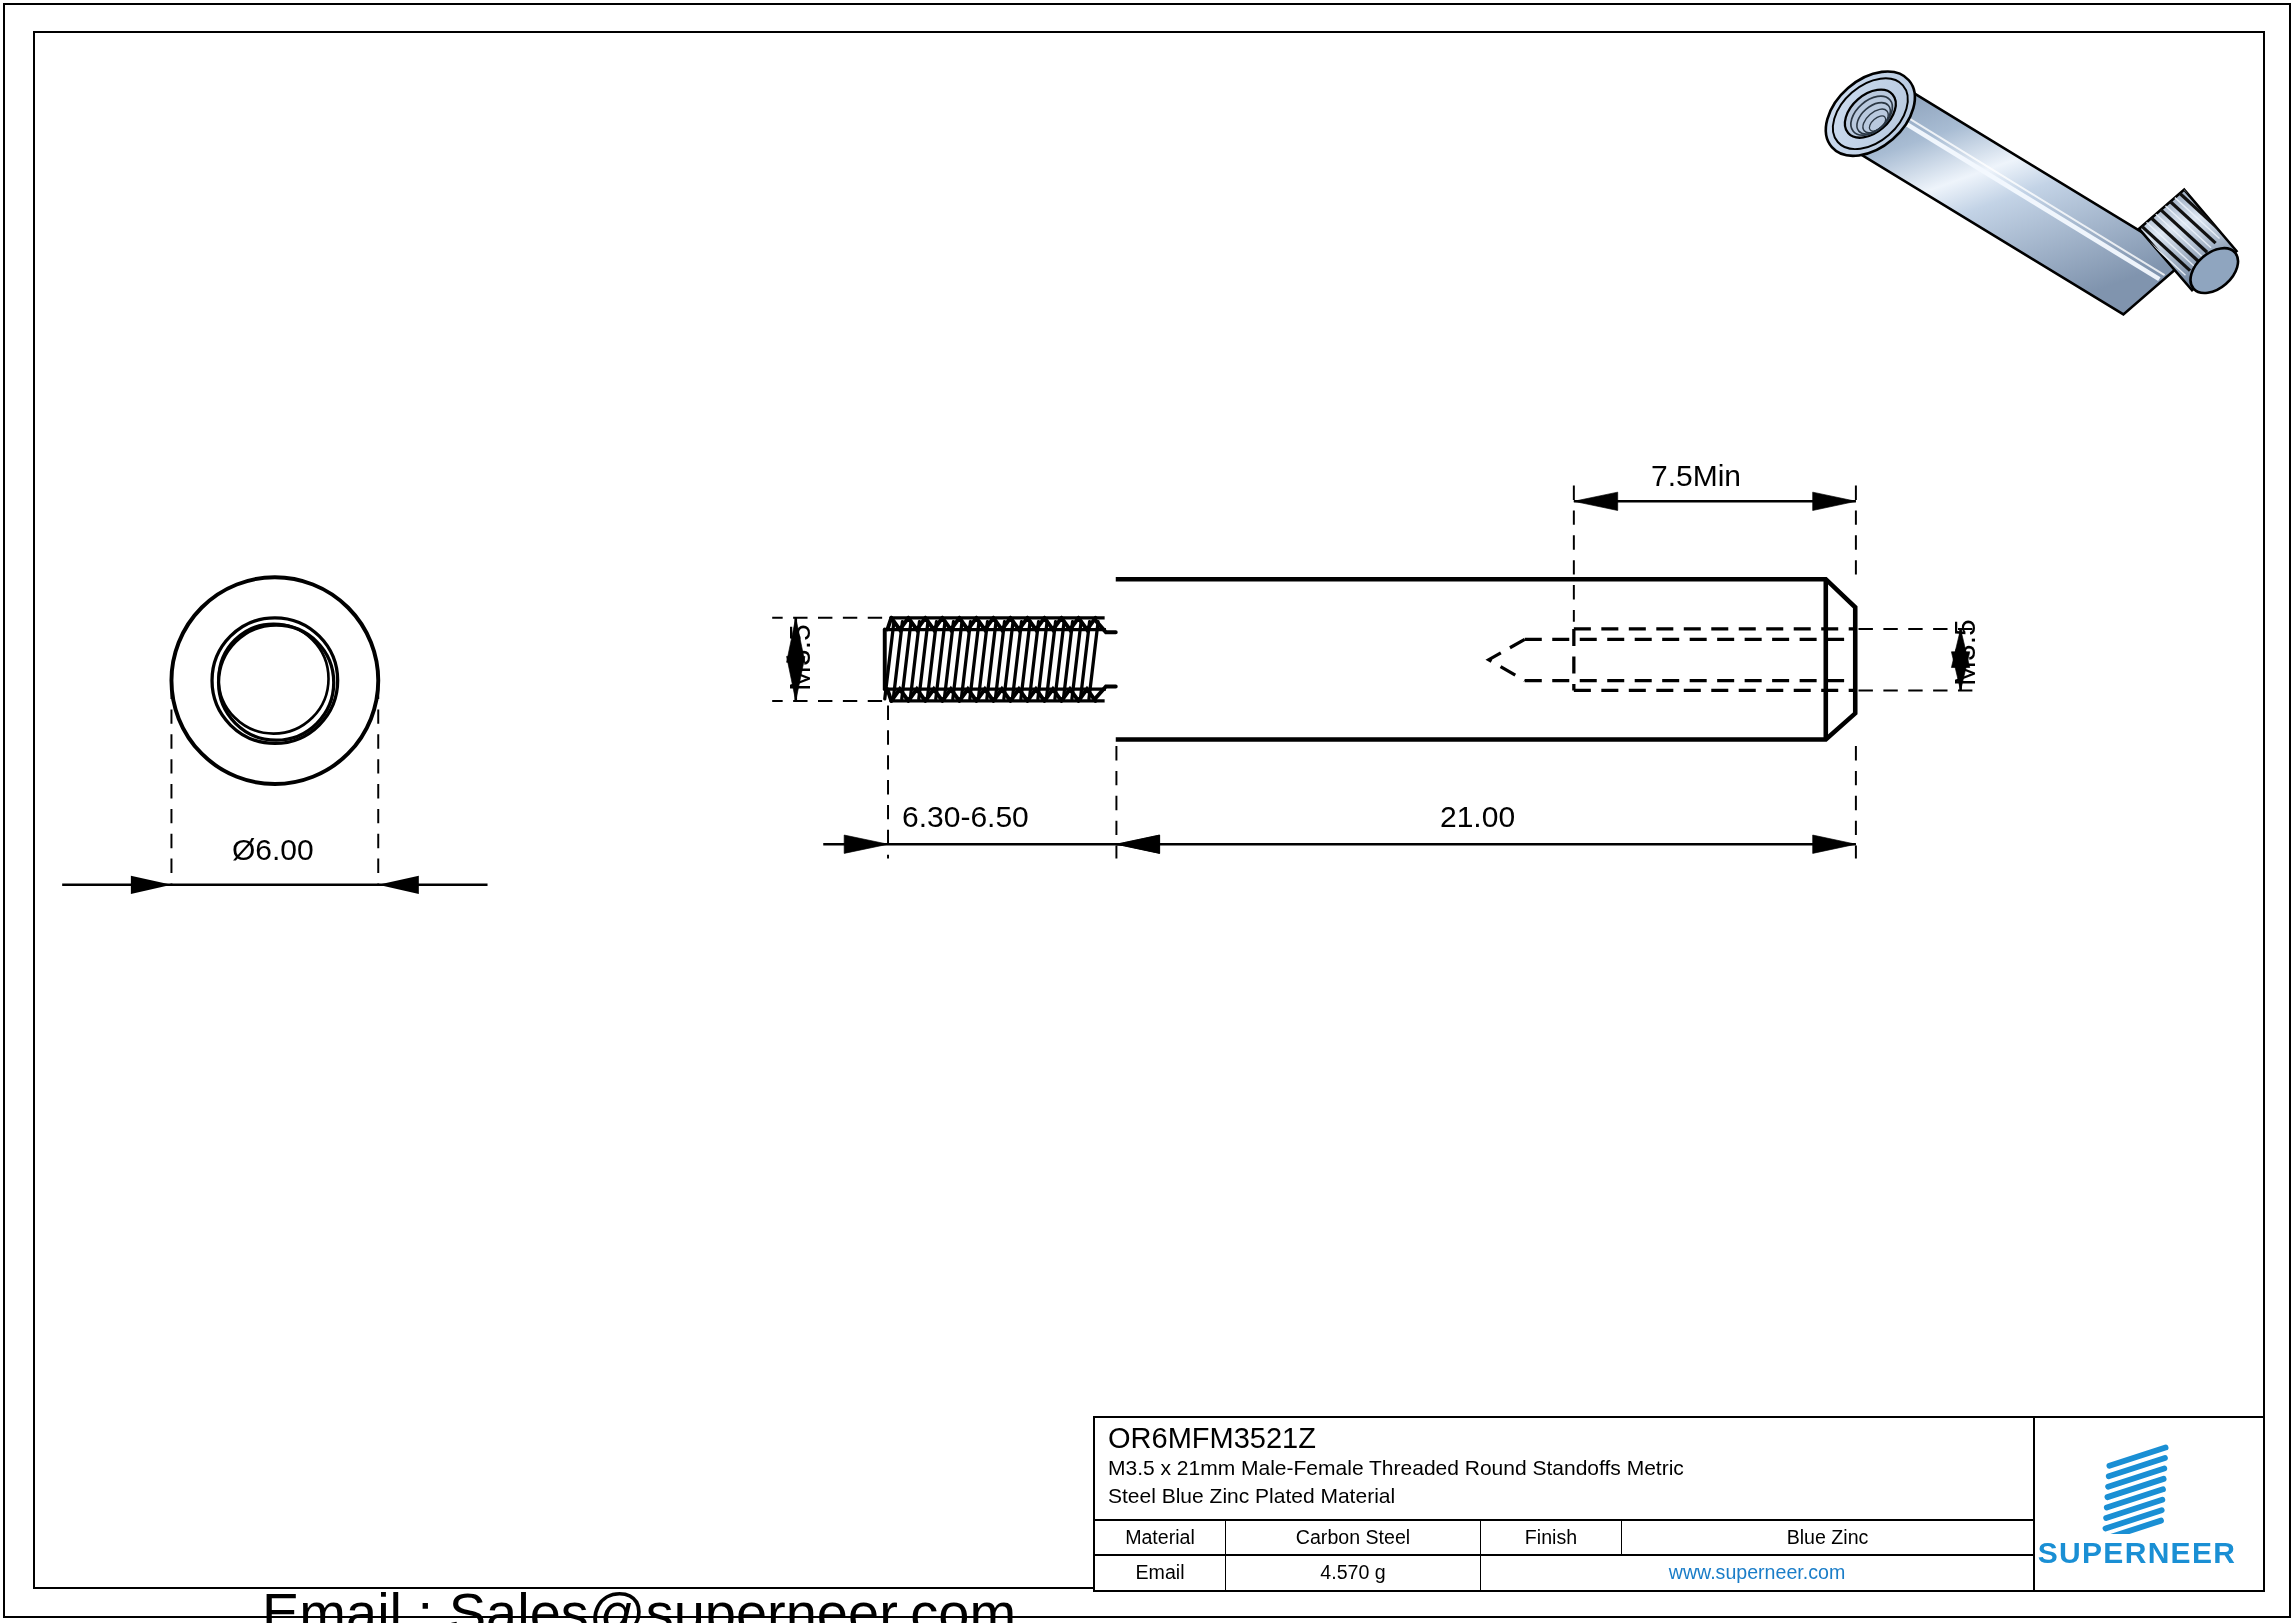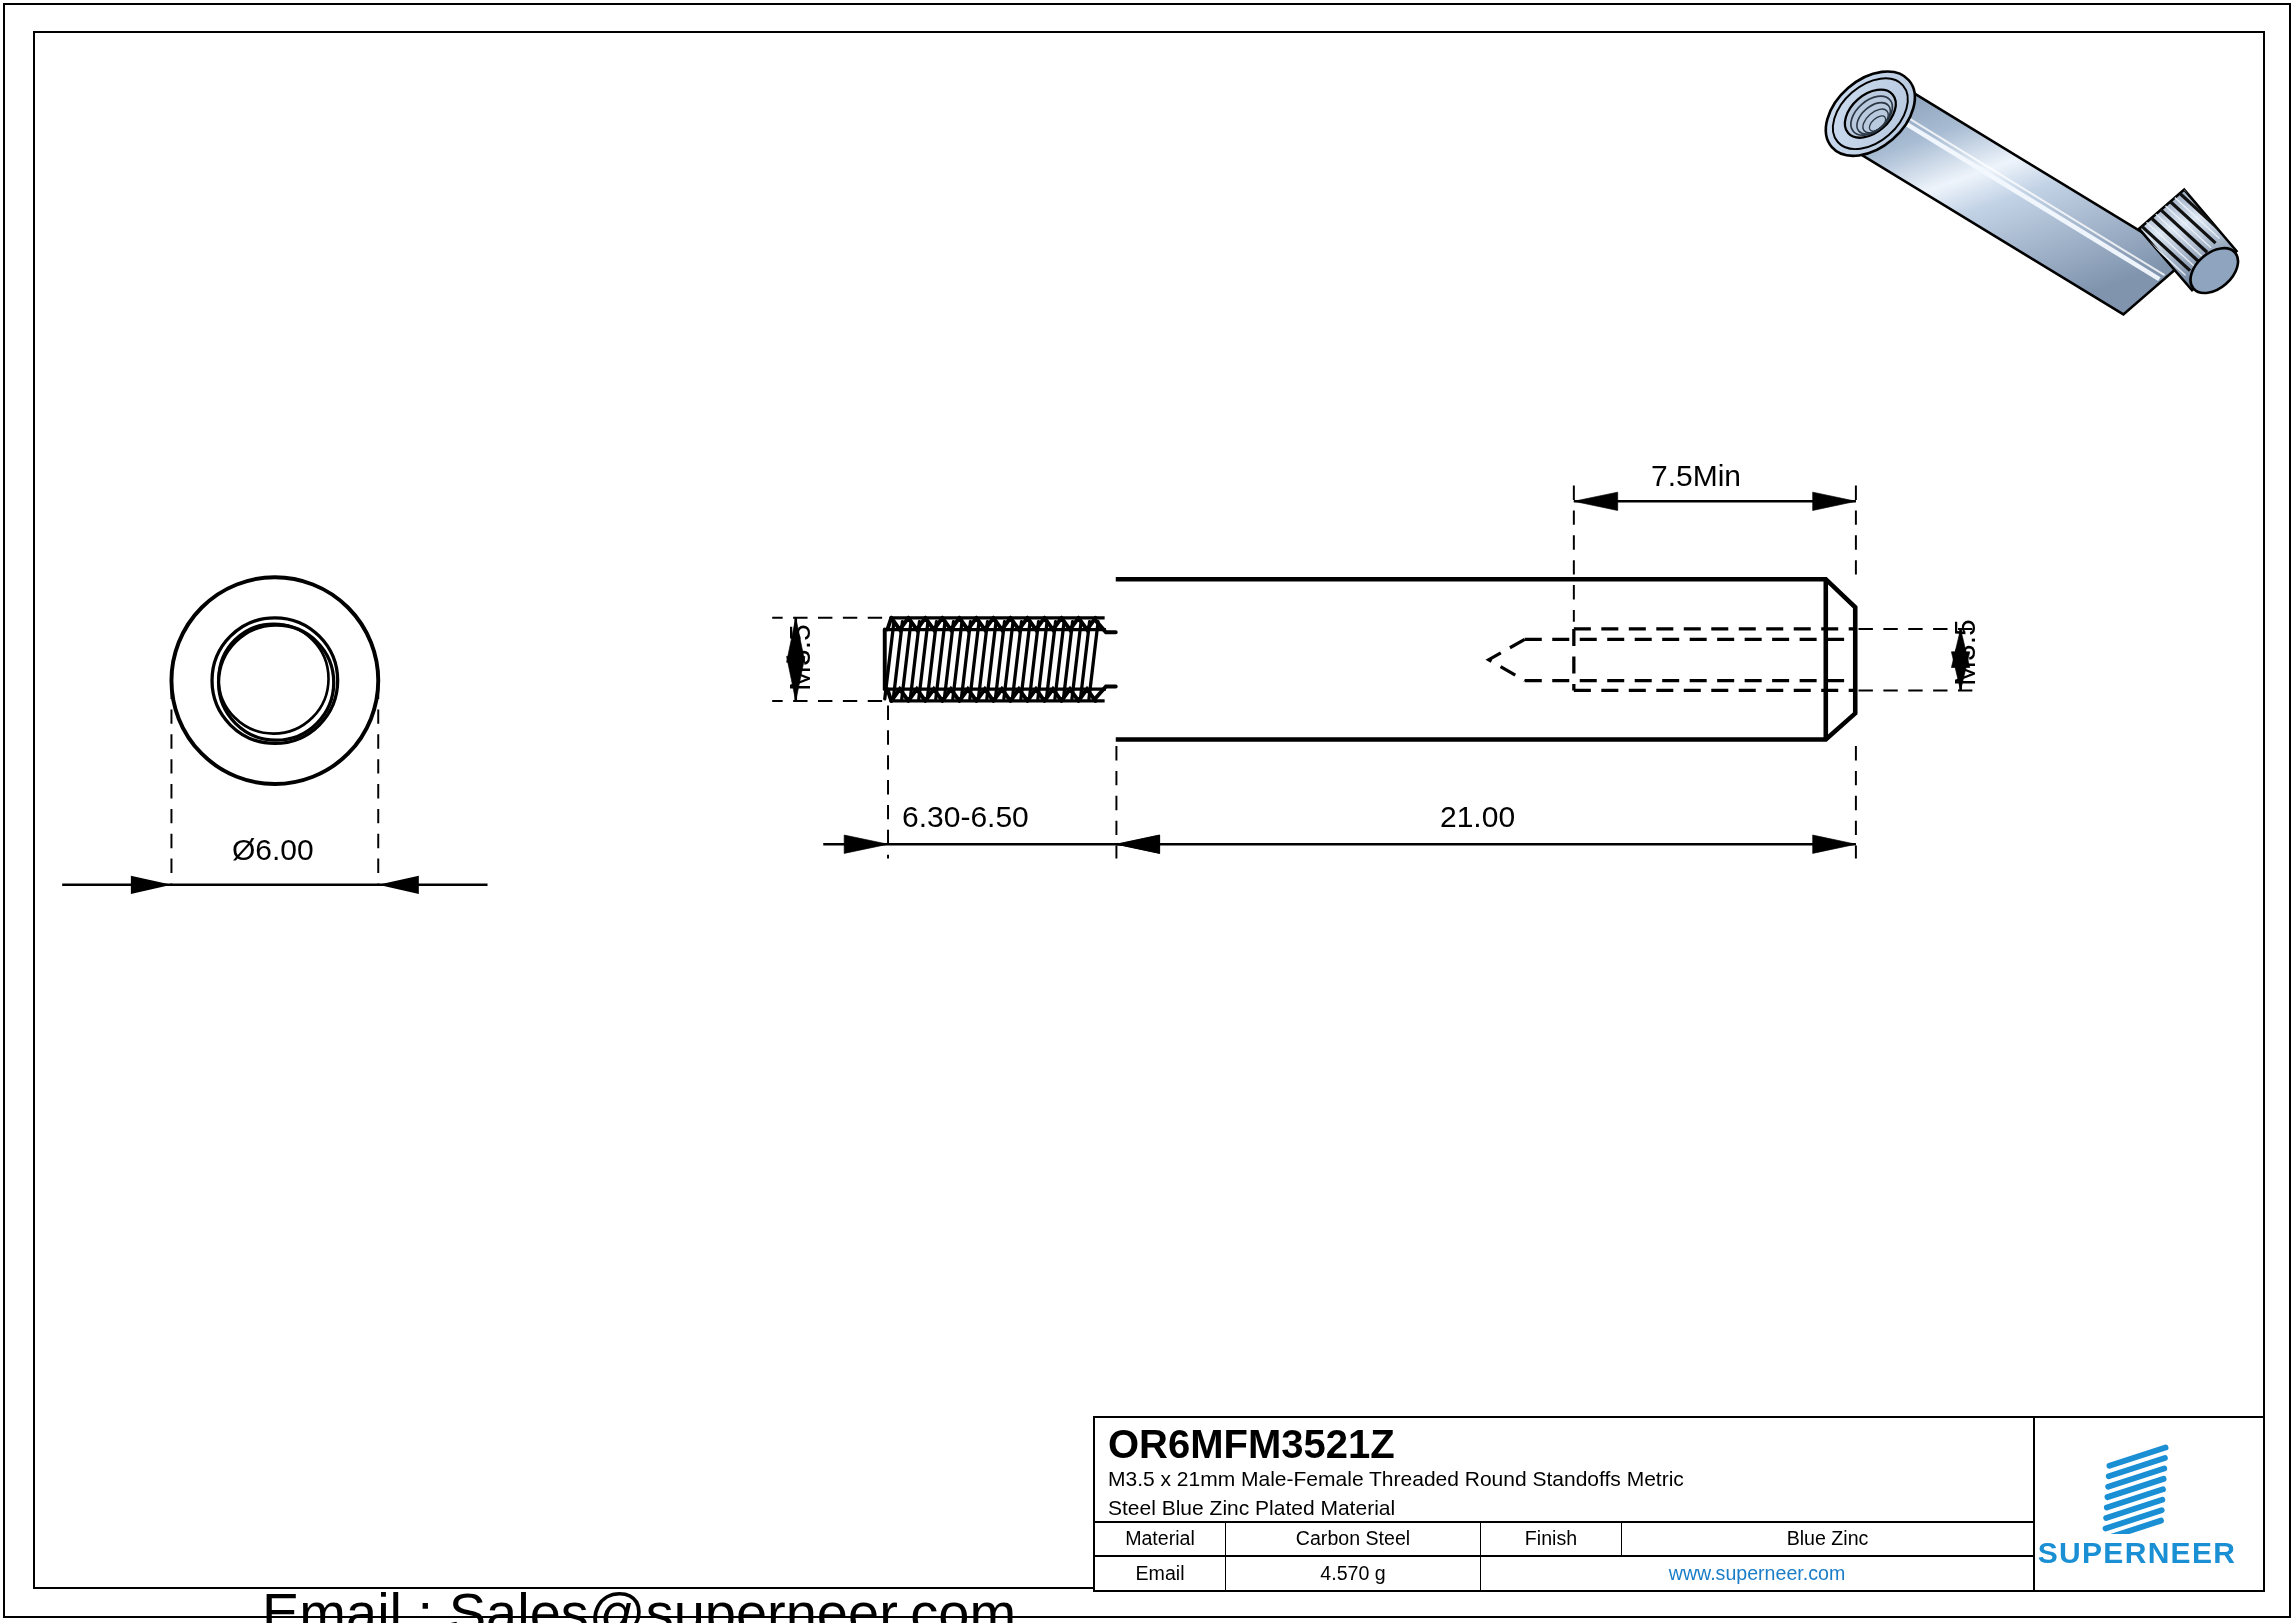--- a/index.html
+++ b/index.html
@@ -71,22 +71,22 @@
     display: flex;
     flex-direction: column;
   }
   #tb-desc {
     height: 105px;
     box-sizing: border-box;
     border-bottom: 2px solid #000;
     padding: 5.2px 0 0 13px;
   }
   #tb-partno {
-    font-size: 40px;
-    font-weight: bold;
+    font-size: 29px;
+    font-weight: normal;
     color: #000;
     line-height: 1.05;
     letter-spacing: 0px;
   }
   .tb-descline {
     font-size: 21px;
     color: #000;
     line-height: 1.28;
     margin-top: 1.3px;
   }

